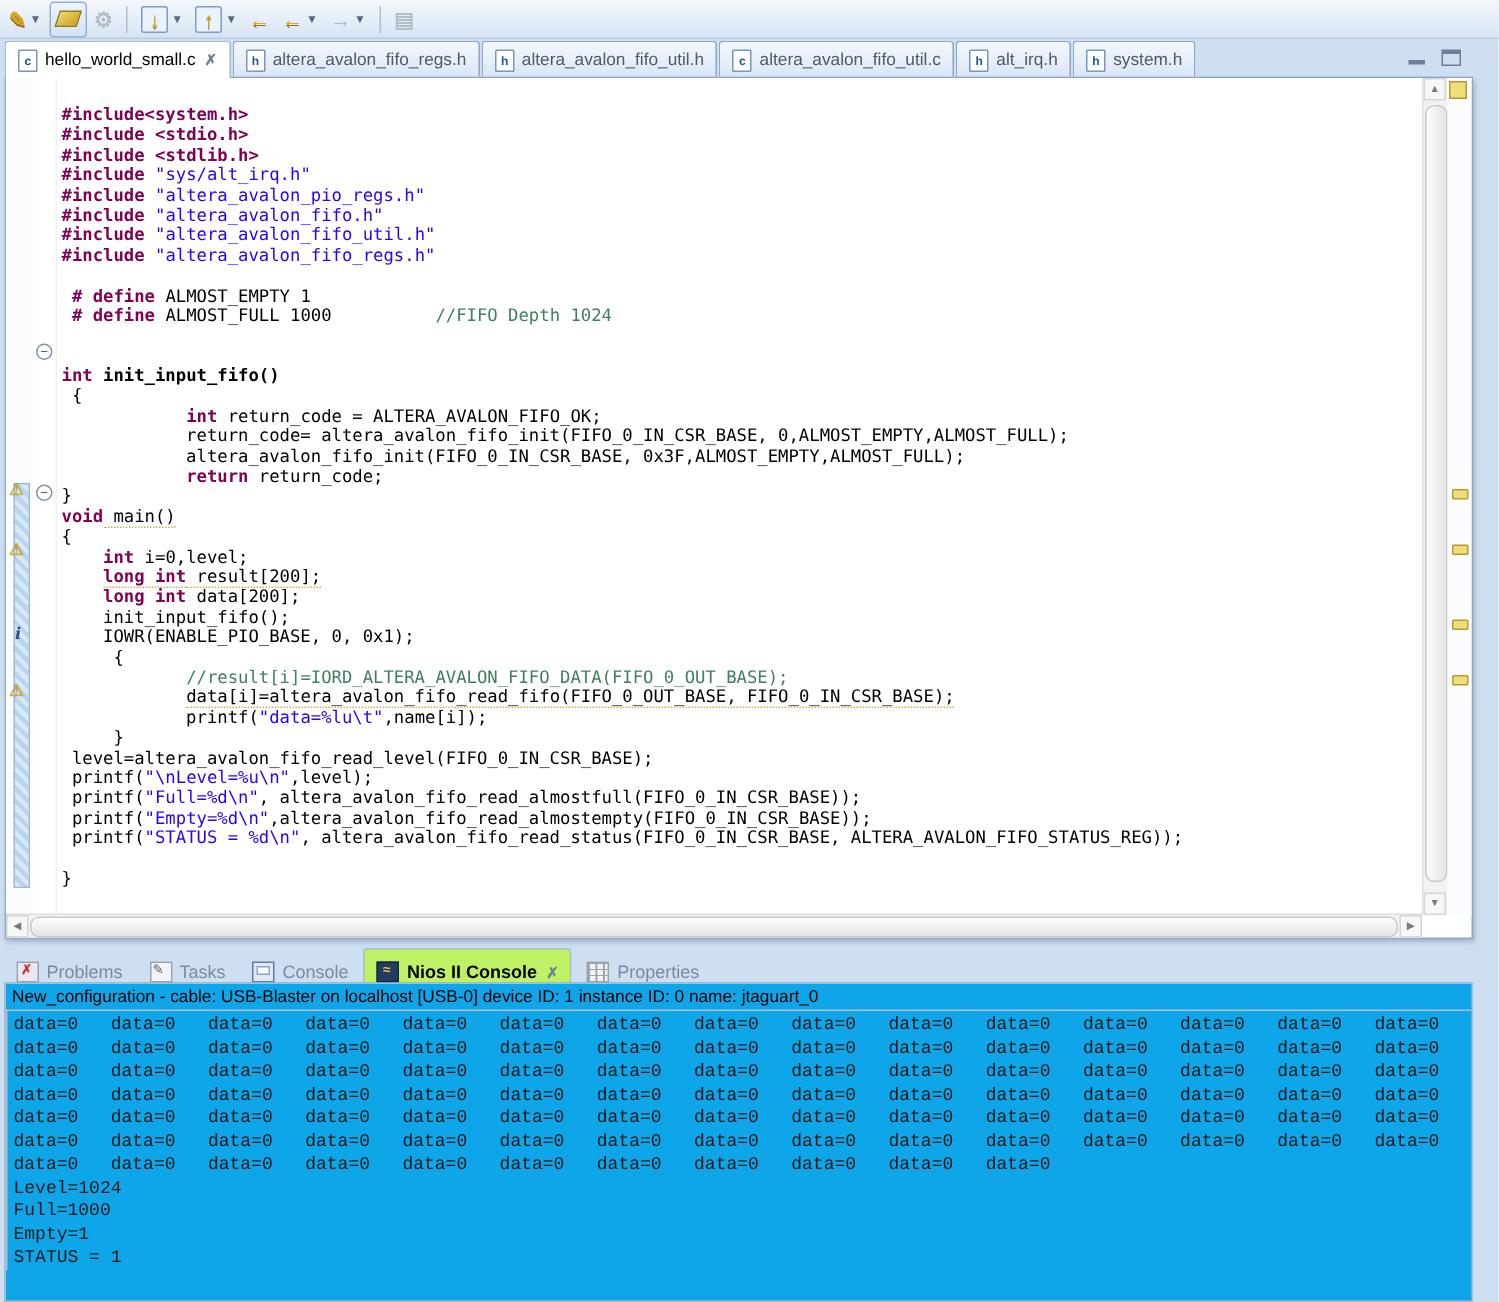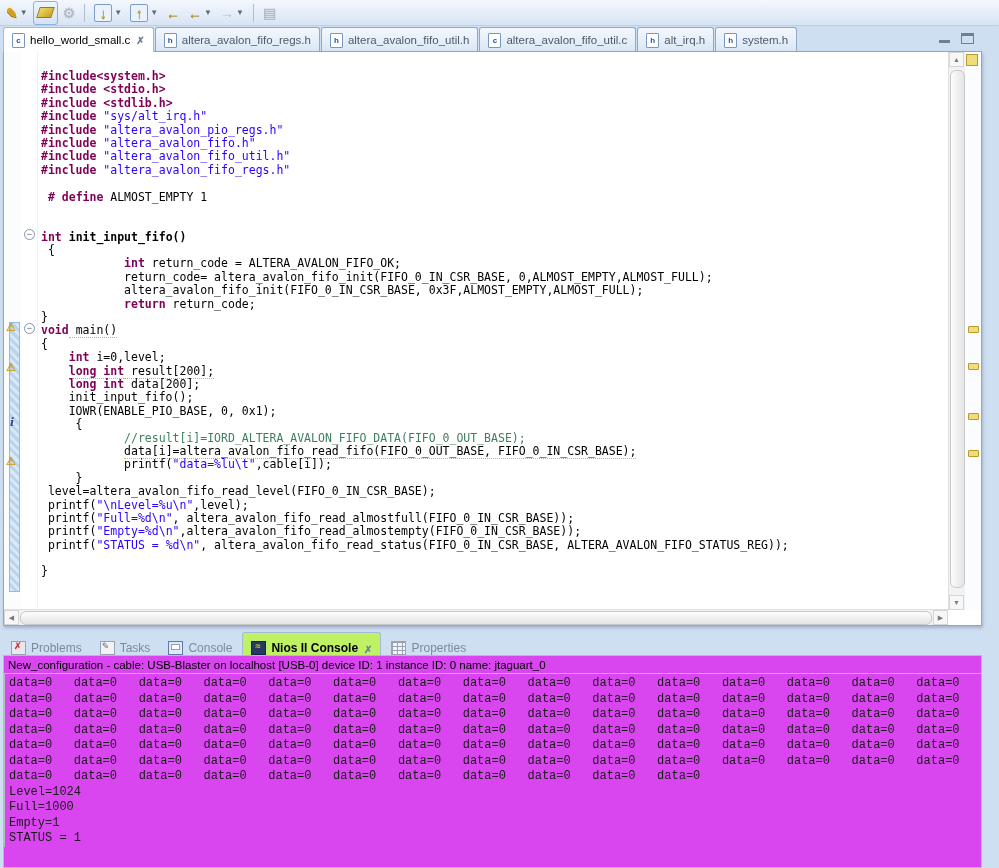--- a/index.html
+++ b/index.html
@@ -84,21 +84,21 @@
   .bicon{display:inline-block;width:13px;height:12px;position:relative;}
   .bicon.problems{background:#e8e8ee;border:1px solid #9aa2ad;}
   .bicon.problems::after{content:"\2717";color:#c33;font-size:9px;position:absolute;left:2px;top:-1px;font-weight:bold;}
   .bicon.tasks{background:#f3f3f7;border:1px solid #9aa2ad;}
   .bicon.tasks::after{content:"\270E";color:#567;font-size:9px;position:absolute;left:1px;top:-1px;}
   .bicon.console{background:#dfe9f6;border:1px solid #5c7ba6;}
   .bicon.console::after{content:"";position:absolute;left:2px;top:2px;right:2px;bottom:4px;background:#fff;border:1px solid #8aa4c8;}
   .bicon.nios{background:#243a5e;border:1px solid #142646;}
   .bicon.nios::after{content:"\2248";color:#e8c84a;font-size:9px;position:absolute;left:3px;top:-1px;font-weight:bold;}
   .bicon.properties{background:#f3f3f7;border:1px solid #9aa2ad;background-image:linear-gradient(#9aa2ad 1px,transparent 1px),linear-gradient(90deg,#9aa2ad 1px,transparent 1px);background-size:5px 4px;}
-  #console-area{position:absolute;left:0;top:24px;right:0;bottom:0;background:#d946ef;border:1px solid #aebdcd;}
+  #console-area{position:absolute;left:0;top:24px;right:0;bottom:0;background:#0ea5e9;border:1px solid #aebdcd;}
   #console-status{font-size:11.5px;color:#000;padding:3px 4px 2px 4px;}
   #console-output{
     margin:0;border-top:1px solid #b5bcc4;border-left:1px solid #b5bcc4;
     font-family:"Liberation Mono",monospace;font-size:12px;line-height:15.5px;
     white-space:pre;tab-size:9;-moz-tab-size:9;color:#1a1a1a;padding:2px 0 0 4px;
   }
 </style>
 </head>
 <body>
 
@@ -186,40 +186,41 @@
         <div class="code-line"><span class="cs-d">#include</span><span class="cs-d">&lt;system.h&gt;</span></div>
         <div class="code-line"><span class="cs-d">#include</span><span class="cs-p"> </span><span class="cs-d">&lt;stdio.h&gt;</span></div>
         <div class="code-line"><span class="cs-d">#include</span><span class="cs-p"> </span><span class="cs-d">&lt;stdlib.h&gt;</span></div>
         <div class="code-line"><span class="cs-d">#include</span><span class="cs-p"> </span><span class="cs-s">"sys/alt_irq.h"</span></div>
         <div class="code-line"><span class="cs-d">#include</span><span class="cs-p"> </span><span class="cs-s">"altera_avalon_pio_regs.h"</span></div>
         <div class="code-line"><span class="cs-d">#include</span><span class="cs-p"> </span><span class="cs-s">"altera_avalon_fifo.h"</span></div>
         <div class="code-line"><span class="cs-d">#include</span><span class="cs-p"> </span><span class="cs-s">"altera_avalon_fifo_util.h"</span></div>
         <div class="code-line"><span class="cs-d">#include</span><span class="cs-p"> </span><span class="cs-s">"altera_avalon_fifo_regs.h"</span></div>
         <div class="code-line">&nbsp;</div>
         <div class="code-line"><span class="cs-p"> </span><span class="cs-d"># define</span><span class="cs-p"> ALMOST_EMPTY 1</span></div>
+        <div class="code-line"><span class="cs-p"> </span><span class="cs-d"># define</span><span class="cs-p"> ALMOST_FULL 1000          </span><span class="cs-c">//FIFO Depth 1024</span></div>
         <div class="code-line">&nbsp;</div>
         <div class="code-line">&nbsp;</div>
         <div class="code-line"><span class="cs-d">int</span><span class="cs-b"> init_input_fifo()</span></div>
         <div class="code-line"><span class="cs-p"> {</span></div>
         <div class="code-line"><span class="cs-p">            </span><span class="cs-d">int</span><span class="cs-p"> return_code = ALTERA_AVALON_FIFO_OK;</span></div>
         <div class="code-line"><span class="cs-p">            return_code= altera_avalon_fifo_init(FIFO_0_IN_CSR_BASE, 0,ALMOST_EMPTY,ALMOST_FULL);</span></div>
         <div class="code-line"><span class="cs-p">            altera_avalon_fifo_init(FIFO_0_IN_CSR_BASE, 0x3F,ALMOST_EMPTY,ALMOST_FULL);</span></div>
         <div class="code-line"><span class="cs-p">            </span><span class="cs-d">return</span><span class="cs-p"> return_code;</span></div>
         <div class="code-line"><span class="cs-p">}</span></div>
         <div class="code-line"><span class="cs-d">void</span><span class="cs-bu"> main()</span></div>
         <div class="code-line"><span class="cs-p">{</span></div>
         <div class="code-line"><span class="cs-p">    </span><span class="cs-d">int</span><span class="cs-p"> i=0,level;</span></div>
         <div class="code-line"><span class="cs-p">    </span><span class="cs-du">long int</span><span class="cs-u"> result[200];</span></div>
         <div class="code-line"><span class="cs-p">    </span><span class="cs-d">long int</span><span class="cs-p"> data[200];</span></div>
         <div class="code-line"><span class="cs-p">    init_input_fifo();</span></div>
         <div class="code-line"><span class="cs-p">    IOWR(ENABLE_PIO_BASE, 0, 0x1);</span></div>
         <div class="code-line"><span class="cs-p">     {</span></div>
         <div class="code-line"><span class="cs-p">            </span><span class="cs-c">//result[i]=IORD_ALTERA_AVALON_FIFO_DATA(FIFO_0_OUT_BASE);</span></div>
         <div class="code-line"><span class="cs-p">            </span><span class="cs-u">data[i]=altera_avalon_fifo_read_fifo(FIFO_0_OUT_BASE, FIFO_0_IN_CSR_BASE);</span></div>
-        <div class="code-line"><span class="cs-p">            printf(</span><span class="cs-s">"data=%lu\t"</span><span class="cs-p">,cable[i]);</span></div>
+        <div class="code-line"><span class="cs-p">            printf(</span><span class="cs-s">"data=%lu\t"</span><span class="cs-p">,name[i]);</span></div>
         <div class="code-line"><span class="cs-p">     }</span></div>
         <div class="code-line"><span class="cs-p"> level=altera_avalon_fifo_read_level(FIFO_0_IN_CSR_BASE);</span></div>
         <div class="code-line"><span class="cs-p"> printf(</span><span class="cs-s">"\nLevel=%u\n"</span><span class="cs-p">,level);</span></div>
         <div class="code-line"><span class="cs-p"> printf(</span><span class="cs-s">"Full=%d\n"</span><span class="cs-p">, altera_avalon_fifo_read_almostfull(FIFO_0_IN_CSR_BASE));</span></div>
         <div class="code-line"><span class="cs-p"> printf(</span><span class="cs-s">"Empty=%d\n"</span><span class="cs-p">,altera_avalon_fifo_read_almostempty(FIFO_0_IN_CSR_BASE));</span></div>
         <div class="code-line"><span class="cs-p"> printf(</span><span class="cs-s">"STATUS = %d\n"</span><span class="cs-p">, altera_avalon_fifo_read_status(FIFO_0_IN_CSR_BASE, ALTERA_AVALON_FIFO_STATUS_REG));</span></div>
         <div class="code-line">&nbsp;</div>
         <div class="code-line"><span class="cs-p">}</span></div>
       </div>
     <div id="vscroll">

